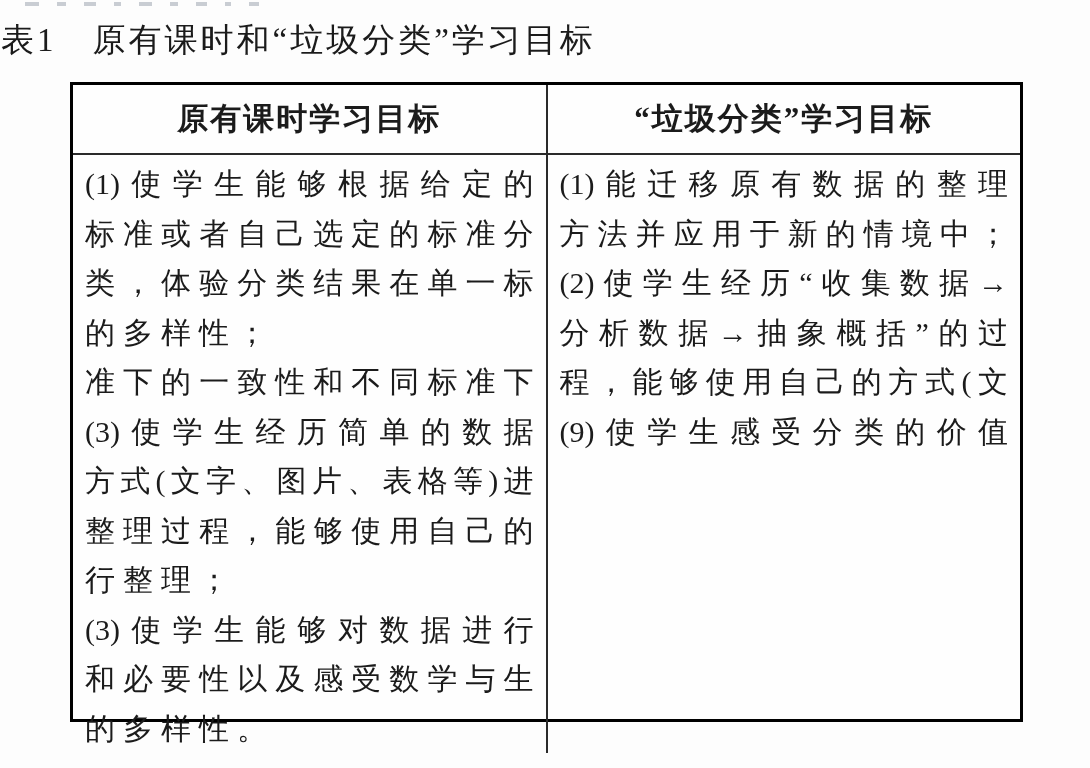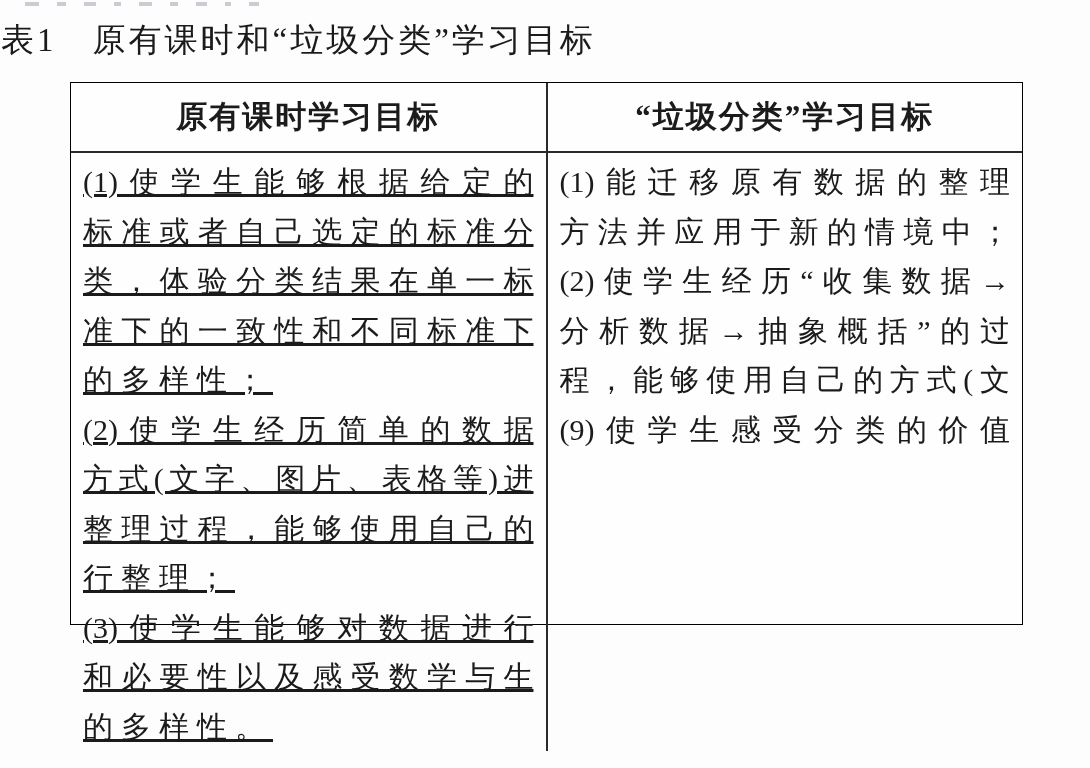--- a/index.html
+++ b/index.html
@@ -43,23 +43,23 @@
     font-weight: normal;
     letter-spacing: 3px;
     white-space: nowrap;
   }
 
   .goal-table {
     position: absolute;
     left: 70px;
     top: 82px;
     width: 953px;
-    height: 543px;
+    height: 640px;
     box-sizing: border-box;
-    border: 1px solid #000000;
+    border: 3px solid #000000;
     background: #fefefe;
     display: flex;
     flex-direction: column;
   }
 
   .header-row {
     display: flex;
     height: 68px;
     flex: 0 0 68px;
     border-bottom: 2px solid #2a2a2a;
@@ -83,21 +83,20 @@
     flex: 1 1 auto;
   }
   .body-cell {
     flex: 1 1 0;
     box-sizing: border-box;
     padding: 4px 12px 0 12px;
     overflow: hidden;
   }
   .body-cell.left-cell {
     border-right: 2px solid #2a2a2a;
-    text-decoration: underline;
   }
 
   .line {
     font-size: 30px;
     line-height: 49.5px;
     height: 49.5px;
     text-align: justify;
     text-align-last: justify;
     overflow: hidden;
   }
@@ -122,23 +121,23 @@
     <div class="header-cell left-cell">原有课时学习目标</div>
     <div class="header-cell">“垃圾分类”学习目标</div>
   </div>
 
   <div class="body-row">
 
     <div class="body-cell left-cell">
       <div class="line">(1)使学生能够根据给定的</div>
       <div class="line">标准或者自己选定的标准分</div>
       <div class="line">类，体验分类结果在单一标</div>
+      <div class="line short">的多样性；</div>
       <div class="line">准下的一致性和不同标准下</div>
-      <div class="line short">的多样性；</div>
-      <div class="line">(2)使学生经历简单的数据</div>
+      <div class="line">(3)使学生经历简单的数据</div>
       <div class="line">方式(文字、图片、表格等)进</div>
       <div class="line">整理过程，能够使用自己的</div>
       <div class="line short">行整理；</div>
       <div class="line">(3)使学生能够对数据进行</div>
       <div class="line">和必要性以及感受数学与生</div>
       <div class="line short">的多样性。</div>
     </div>
 
     <div class="body-cell">
       <div class="line">(1)能迁移原有数据的整理</div>

